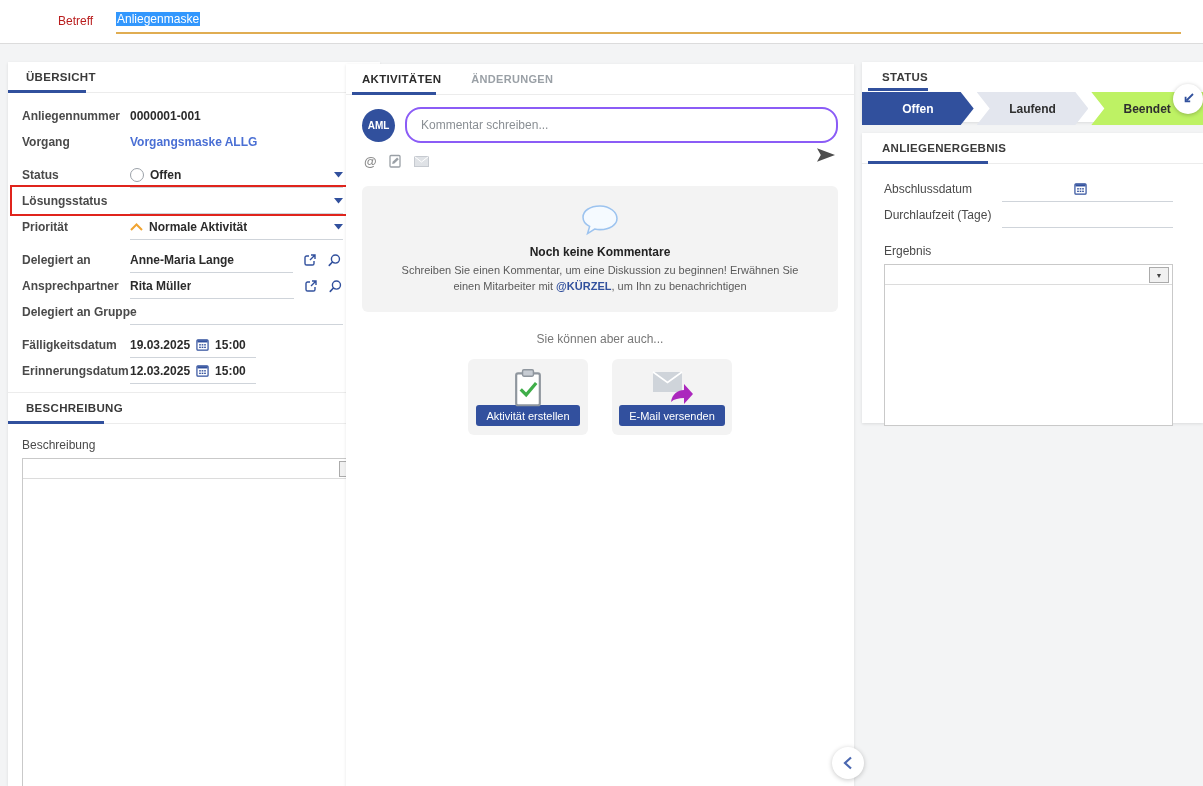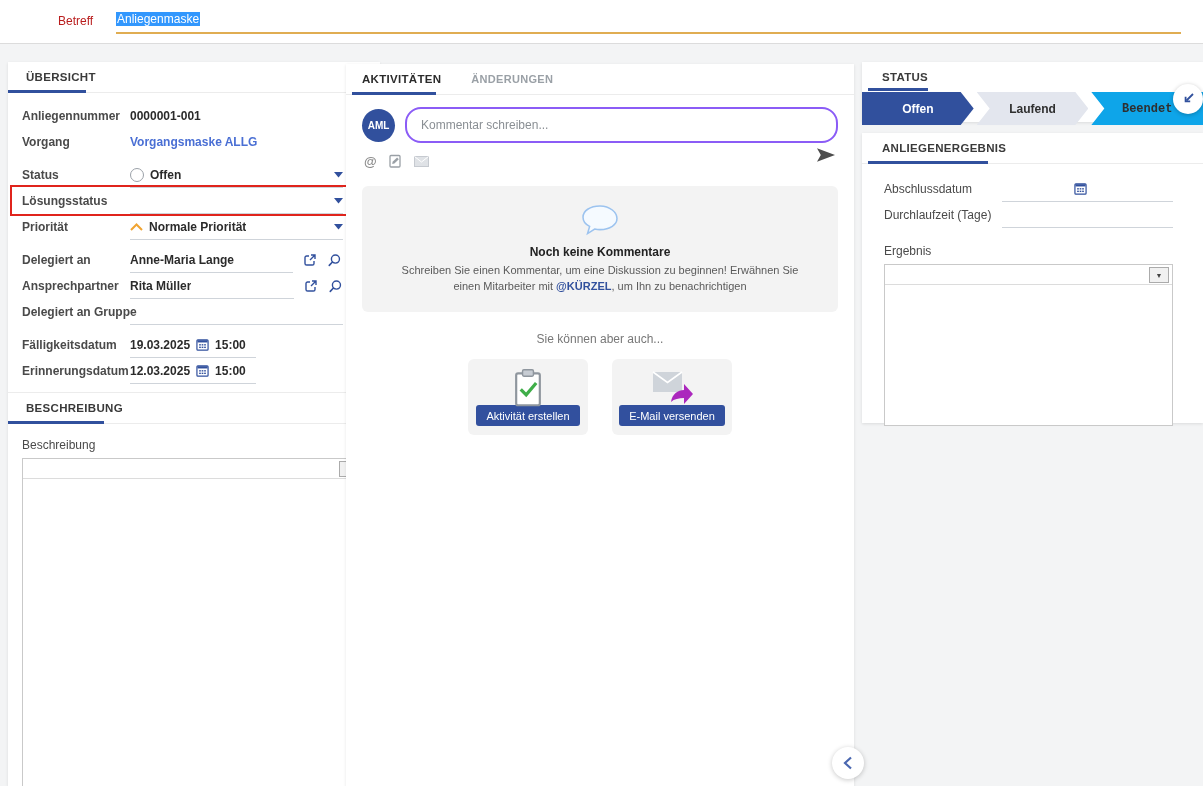--- a/index.html
+++ b/index.html
@@ -64,21 +64,21 @@
   .actioncard{width:120px;height:76px;background:#f3f3f3;border-radius:6px;display:flex;flex-direction:column;align-items:center;justify-content:flex-end;padding-bottom:9px;box-sizing:border-box;position:relative;}
   .actioncard .bigic{position:absolute;top:8px;left:0;right:0;display:flex;justify-content:center;}
   .btn{background:#32509e;color:#fff;font-size:11px;border:none;border-radius:3px;height:21px;padding:0 10px;font-family:inherit;cursor:pointer;}
   .collapse-btn{position:absolute;left:832px;top:747px;width:32px;height:32px;border-radius:50%;background:#fff;box-shadow:0 1px 5px rgba(0,0,0,.22);display:flex;align-items:center;justify-content:center;cursor:pointer;z-index:5;}
 
   
   .stepbar{display:flex;height:33px;margin-top:27px;}
   .seg{flex:1;display:flex;align-items:center;justify-content:center;font-weight:700;font-size:12px;cursor:pointer;}
   .seg-active{background:#31509d;color:#fff;clip-path:polygon(0 0,calc(100% - 13px) 0,100% 50%,calc(100% - 13px) 100%,0 100%);}
   .seg-mid{background:#e3e6ee;color:#2f2f2f;margin-left:3px;clip-path:polygon(0 0,calc(100% - 13px) 0,100% 50%,calc(100% - 13px) 100%,0 100%,13px 50%);}
-  .seg-last{background:#0ea5e9;color:#2f2f2f;margin-left:3px;clip-path:polygon(0 0,100% 0,100% 100%,0 100%,13px 50%);font-family:Liberation Mono, monospace;}
+  .seg-last{background:#bef264;color:#2f2f2f;margin-left:3px;clip-path:polygon(0 0,100% 0,100% 100%,0 100%,13px 50%);}
   .corner-circle{position:absolute;right:0;top:22px;width:30px;height:30px;border-radius:50%;background:#fff;box-shadow:0 1px 4px rgba(0,0,0,.25);display:flex;align-items:center;justify-content:center;cursor:pointer;z-index:3;}
 
   
   .rrows{padding:12px 30px 0 22px;}
   .rrow{display:flex;align-items:center;height:26px;}
   .rrow .rl{width:118px;flex:none;color:#4a4a4a;white-space:nowrap;}
   .cal-off{margin-left:72px;}
   .erg-label{padding:16px 0 6px 22px;color:#4a4a4a;}
   .ergbox{margin:0 30px 0 22px;height:160px;border:1px solid #c9c9c9;background:#fff;display:flex;flex-direction:column;}
 </style>
@@ -158,21 +158,21 @@
       </div>
 
       <div class="row">
         <span class="rl">Priorität</span>
         <div class="field">
           <span class="ic">
               <svg width="13" height="8" viewBox="0 0 13 8">
                 <path d="M1 7 6.5 1.5 12 7" fill="none" stroke="#f0a432" stroke-width="2"></path>
               </svg>
             </span>
-          <span class="val">Normale Priorität</span>
+          <span class="val">Normale Aktivität</span>
           <span class="spring"></span>
           <span class="ic">
               <svg width="9" height="6" viewBox="0 0 9 6">
                 <path d="M0 0h9L4.5 5.5z" fill="#31509d"></path>
               </svg>
             </span>
         </div>
         <span class="ic after">
             <svg width="15" height="15" viewBox="0 0 16 16">
               <circle cx="9" cy="6.5" r="4.3" fill="none" stroke="#31509d" stroke-width="1.5"></circle>

